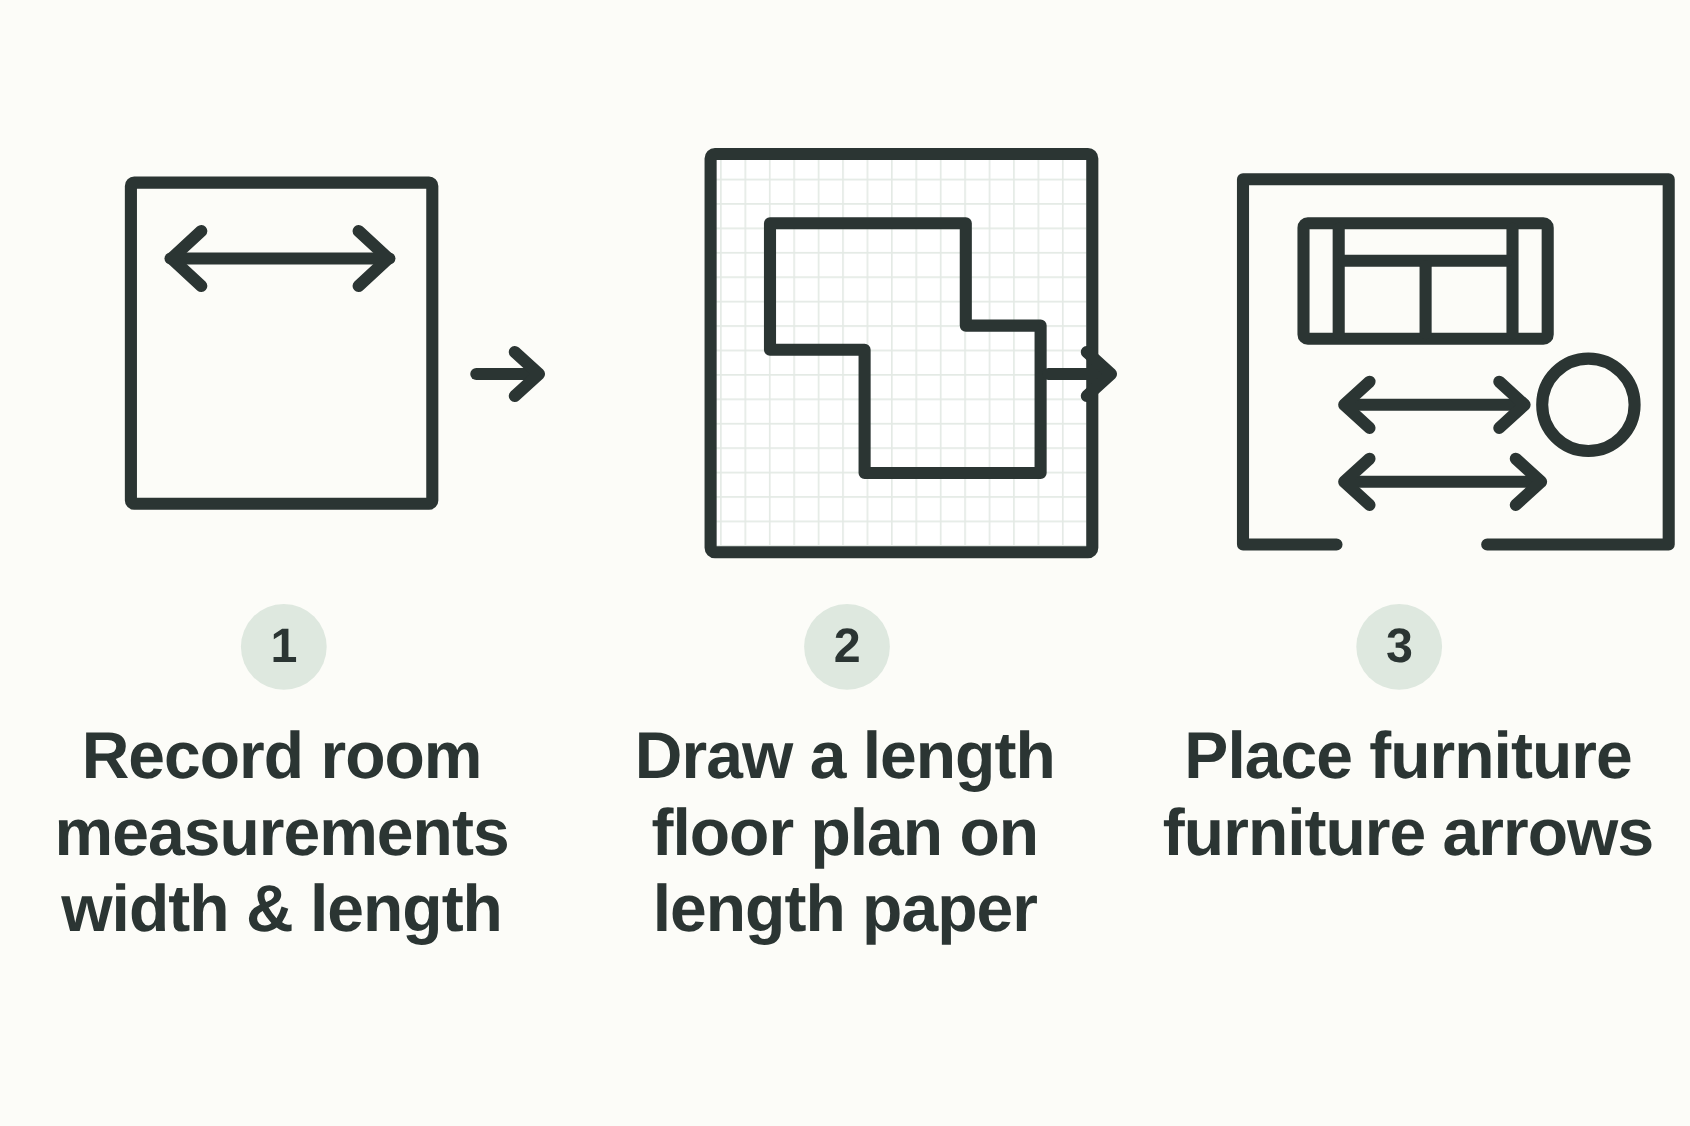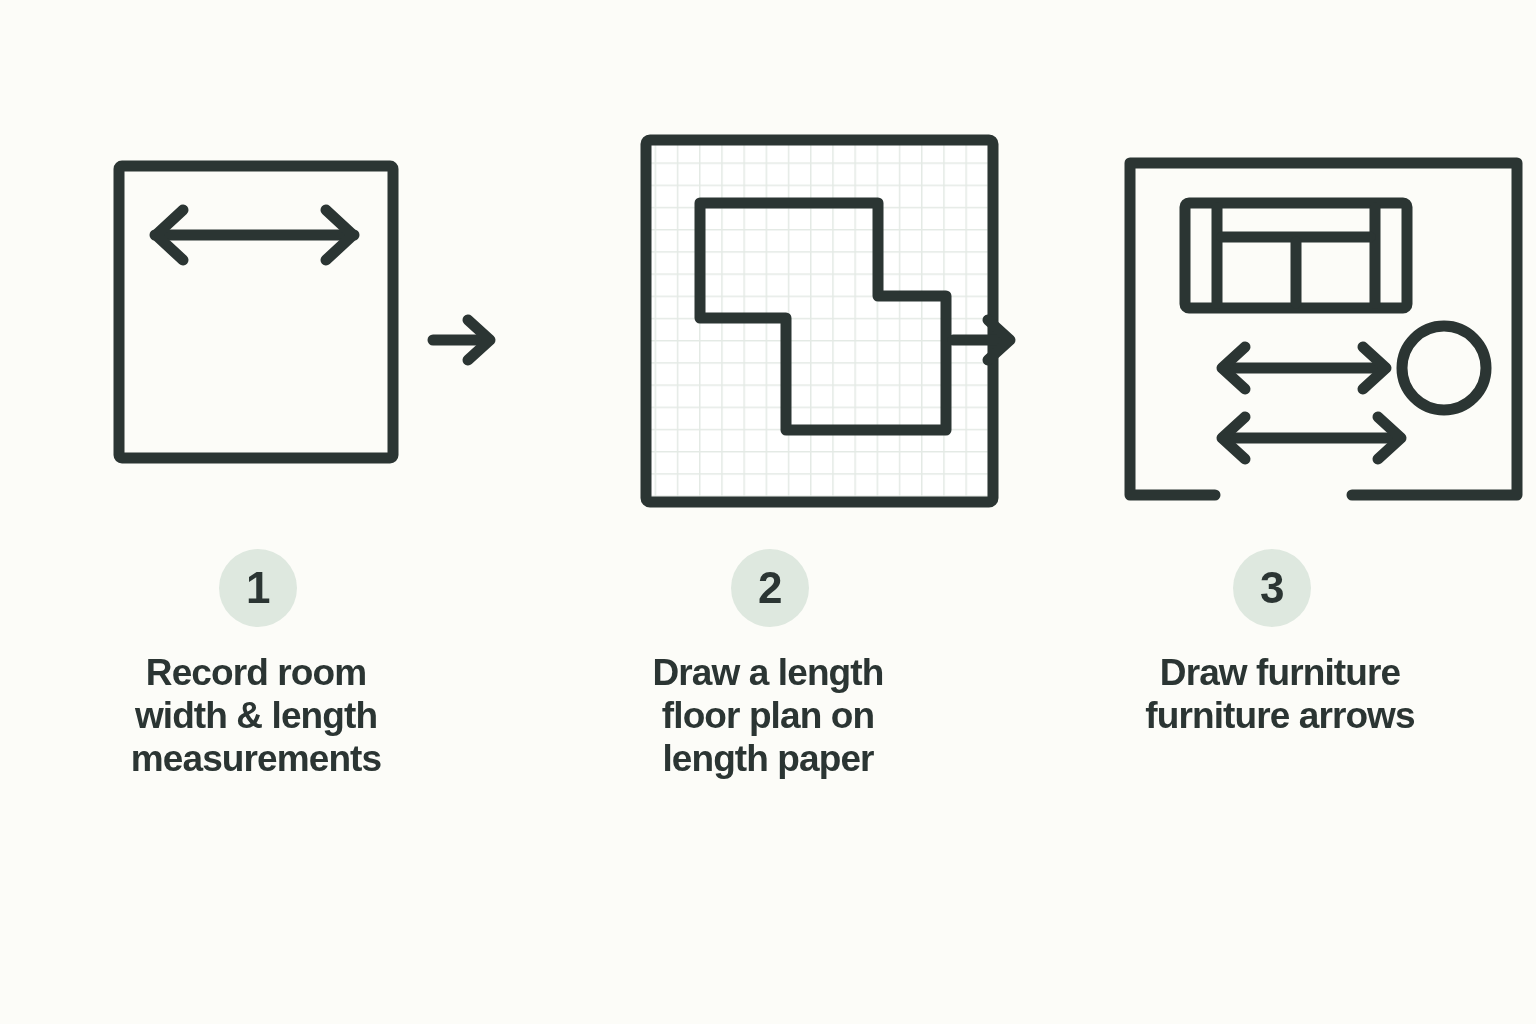--- a/index.html
+++ b/index.html
@@ -66,21 +66,21 @@
     letter-spacing: -0.5px;
   }
 
   
   .caption {
     position: absolute;
     top: 652px;
     left: 0;
     width: 512px;
     text-align: center;
-    font-size: 37px;
+    font-size: 60px;
     font-weight: 700;
     line-height: 1.16;
     letter-spacing: -0.9px;
     color: #2B3533;
     padding: 0 12px;
   }
   .caption .ln { display: block; white-space: nowrap; }
 
   
   .connector {
@@ -112,22 +112,22 @@
         </g>
       </svg>
     </div>
 
     <div class="badge">
       <span class="badge-num">1</span>
     </div>
 
     <div class="caption">
       <span class="ln">Record room</span>
+      <span class="ln">measurements</span>
       <span class="ln">width &amp; length</span>
-      <span class="ln">measurements</span>
     </div>
   </div>
 
   <div class="connector connector-1">
     <svg width="80" height="60" viewBox="0 0 80 60" fill="none" stroke="#2B3533" stroke-width="11" stroke-linecap="round" stroke-linejoin="round">
       <line x1="8" y1="30" x2="62" y2="30"></line>
       <polyline points="43,10 65,30 43,50"></polyline>
     </svg>
   </div>
 
@@ -199,18 +199,18 @@
           <polyline points="308,299 331,320 308,341"></polyline>
         </g>
       </svg>
     </div>
 
     <div class="badge">
       <span class="badge-num">3</span>
     </div>
 
     <div class="caption">
-      <span class="ln">Draw furniture</span>
+      <span class="ln">Place furniture</span>
       <span class="ln">furniture arrows</span>
     </div>
   </div>
 
 </div>
 
 </body></html>

